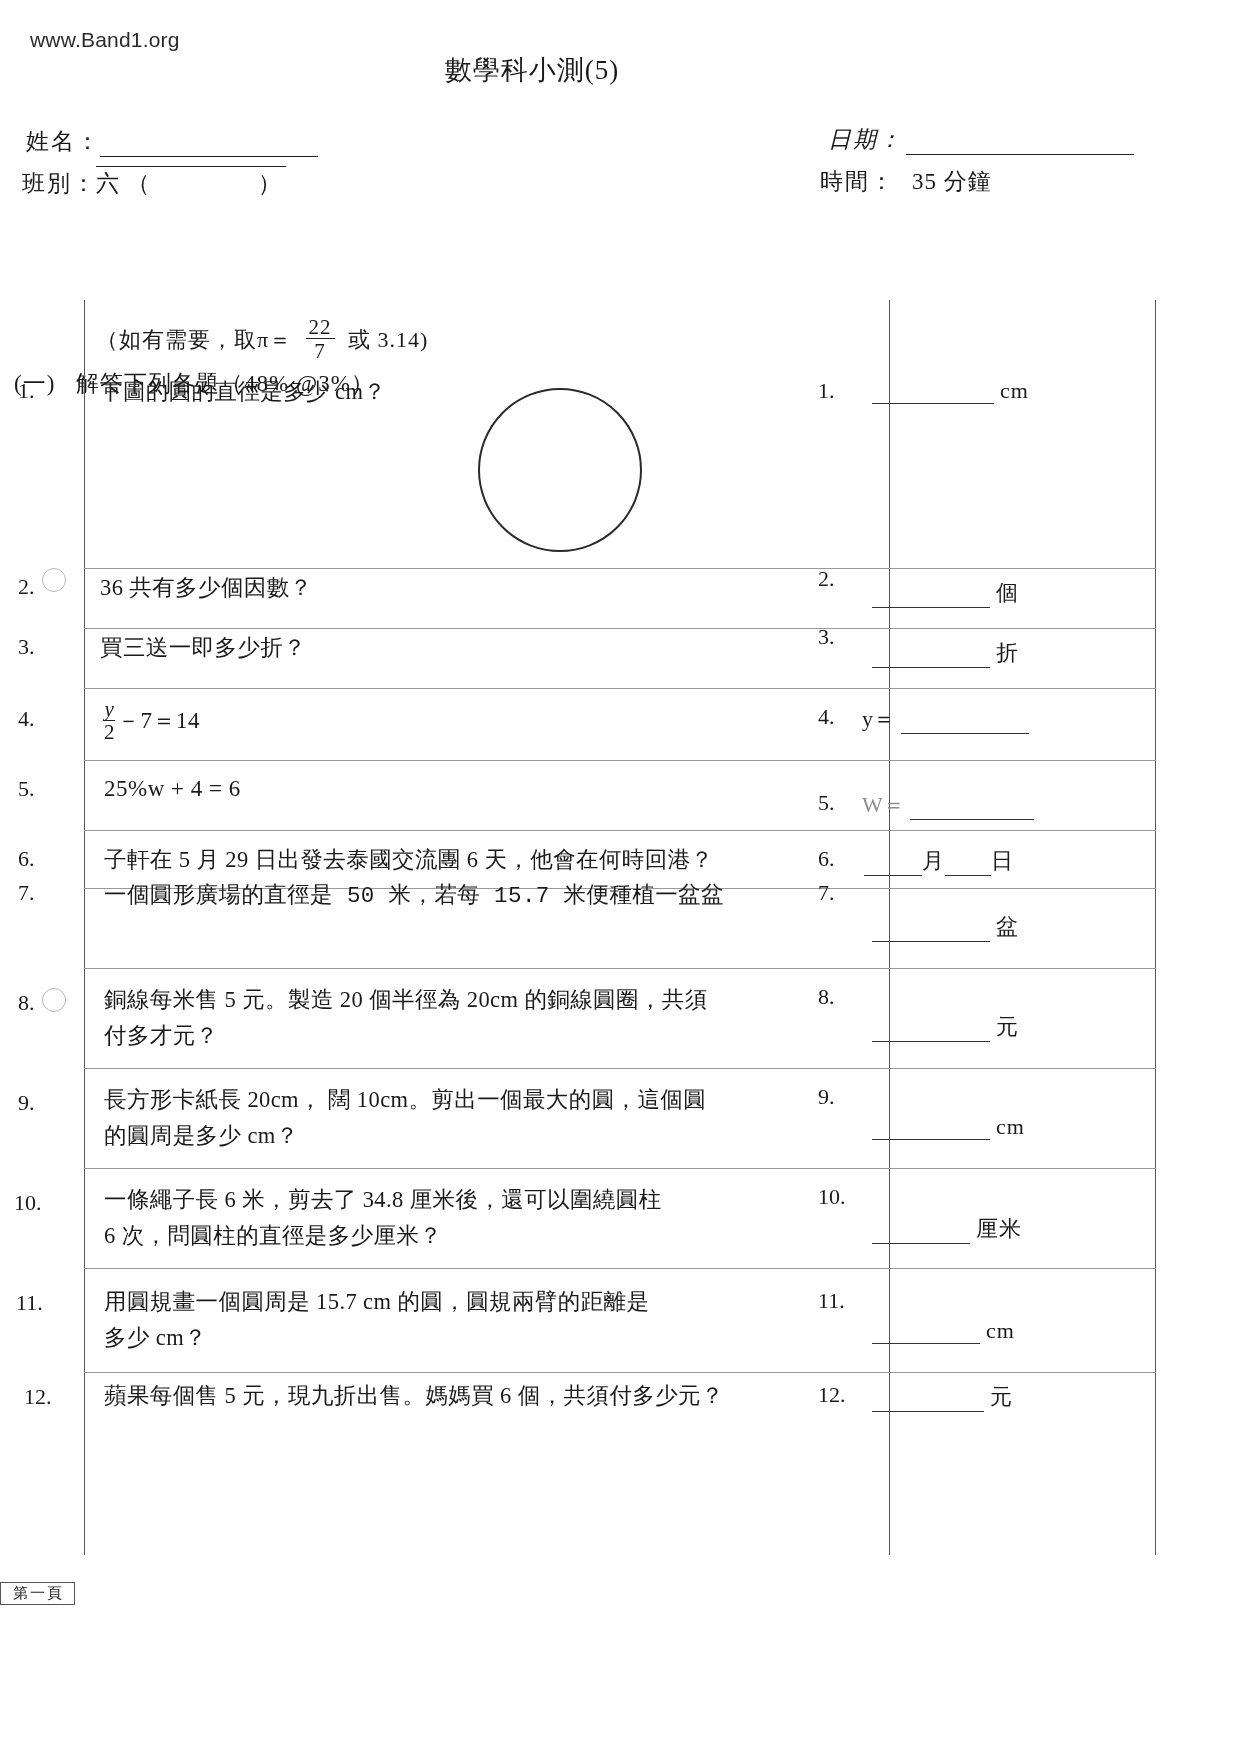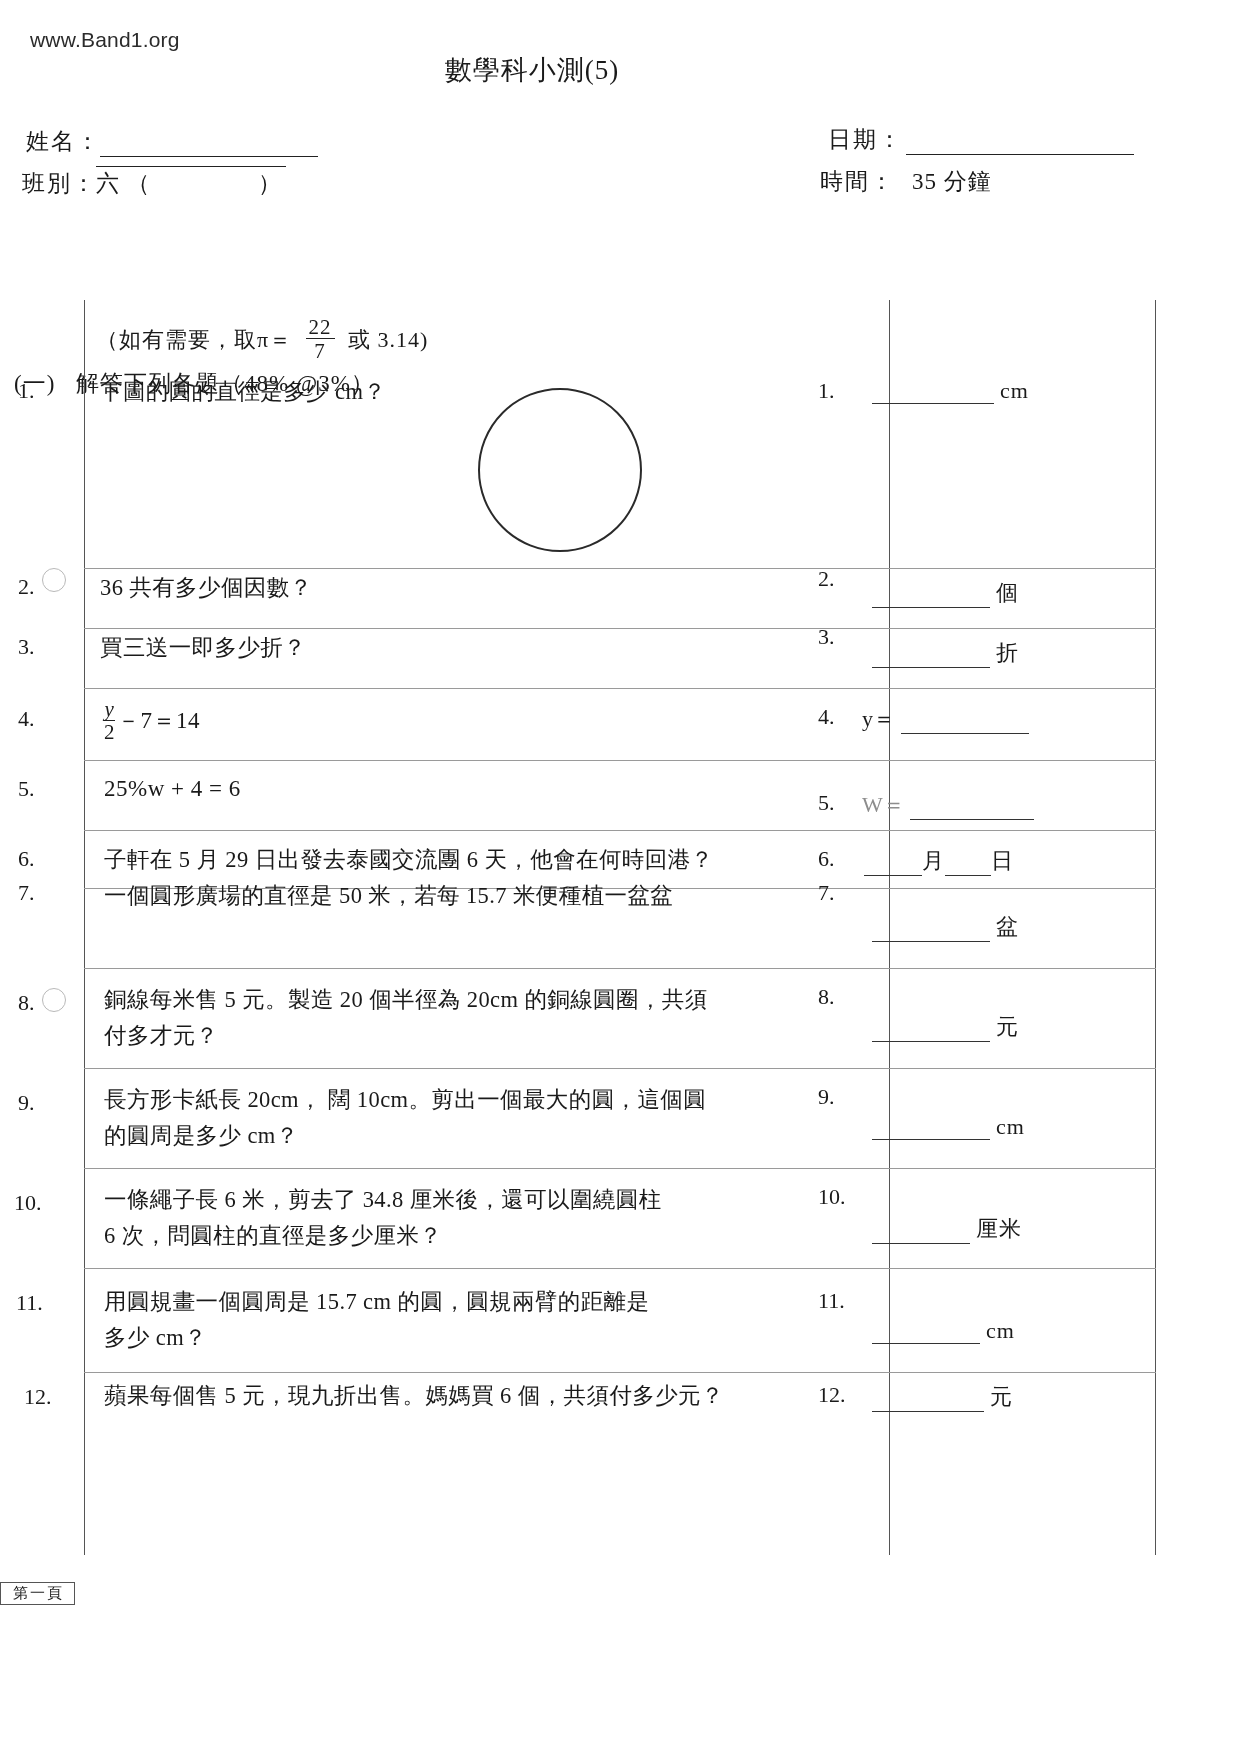--- a/index.html
+++ b/index.html
@@ -231,21 +231,21 @@
 
   <div class="hdr">
     <div class="f-label" style="left:26px; top:6px;">姓名：</div>
     <div class="f-line" style="left:100px; top:36px; width:218px;"></div>
 
     <div class="f-label" style="left:22px; top:48px;">班別：</div>
     <div class="f-value" style="left:96px; top:48px;">六 （</div>
     <div class="f-value" style="left:258px; top:48px;">）</div>
     <div class="f-line" style="left:96px; top:46px; width:190px;"></div>
 
-    <div class="f-label" style="left:828px; top:4px;">日期：</div>
+    <div class="f-label" style="left:828px; top:4px;font-style:italic;">日期：</div>
     <div class="f-line" style="left:906px; top:34px; width:228px;"></div>
 
     <div class="f-label" style="left:820px; top:46px;">時間：</div>
     <div class="f-value" style="left:912px; top:46px;">35 分鐘</div>
   </div>
 
   <div class="pi-note">
     <span>（如有需要，取π＝</span>
     <span class="frac">
       <span class="num">22</span>
@@ -322,21 +322,21 @@
   </div>
 
   <div class="qnum-out" style="left:18px; top:846px;">6.</div>
   <div class="qbody" style="left:104px; top:842px; width:690px;">子軒在 5 月 29 日出發去泰國交流團 6 天，他會在何時回港？</div>
   <div class="ansnum" style="top:846px;">6.</div>
   <div class="anscell" style="left:864px; top:846px;">
     <span class="ansline" style="width:58px;"></span><span style="letter-spacing:1px;">月</span><span class="ansline" style="width:46px;"></span><span style="letter-spacing:1px;">日</span>
   </div>
 
   <div class="qnum-out" style="left:18px; top:880px;">7.</div>
-  <div class="qbody" style="left:104px; top:878px; width:680px;">
+  <div class="qbody" style="left:104px; top:878px; width:680px;font-family:Liberation Mono, monospace;">
     <div>一個圓形廣場的直徑是 50 米，若每 15.7 米便種植一盆盆</div>
   </div>
   <div class="ansnum" style="top:880px;">7.</div>
   <div class="anscell" style="left:872px; top:912px;">
     <span class="ansline" style="width:118px;"></span><span class="unit">盆</span>
   </div>
 
   <div class="qnum-out" style="left:18px; top:990px;">8.</div>
   <div class="marg-circle" style="left:42px; top:988px;"></div>
   <div class="qbody" style="left:104px; top:982px; width:680px;">

